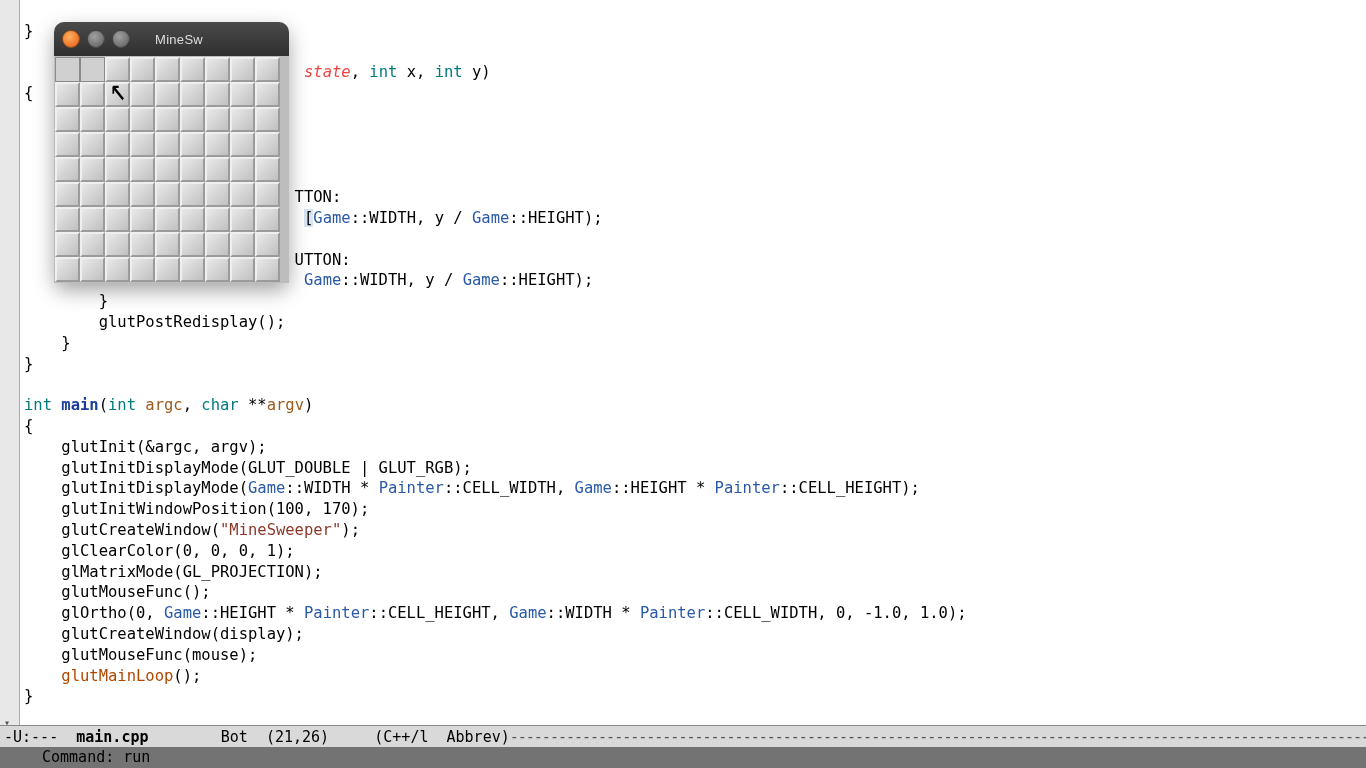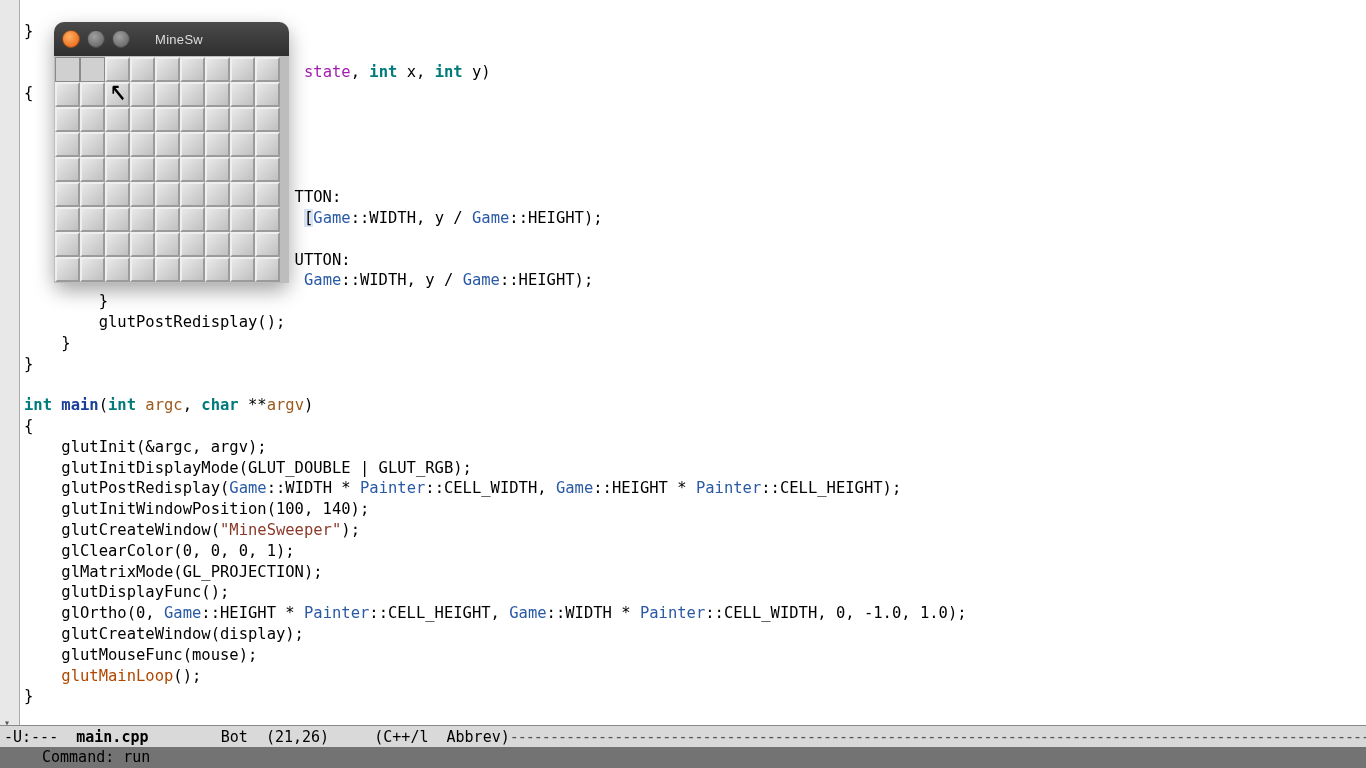--- a/index.html
+++ b/index.html
@@ -5,22 +5,22 @@
 * { margin:0; padding:0; box-sizing:border-box; }
 body { width:1366px; height:768px; background:#fff; font-family:"DejaVu Sans Mono","Consolas",monospace; overflow:hidden; position:relative; }
 
 
 .gutter { position:absolute; left:0; top:0; width:20px; height:768px; background:#e8e8e8; border-right:1px solid #aaa; }
 .gutter .arrow { position:absolute; left:4px; font-size:10px; color:#555; }
 .gutter .arrow.down { bottom:40px; }
 
 
 .code { position:absolute; left:24px; top:0; width:1340px; font-size:15.5px; line-height:20.8px; white-space:pre; color:#000; }
-.kw   { color:#007b7b; font-weight:bold;text-align:center; }      
-.kw2  { color:#a21caf; }                        
+.kw   { color:#007b7b; font-weight:normal;text-align:center; }      
+.kw2  { color:#ef4444;font-style:italic; }                        
 .id   { color:#2a5aa5;margin-top:44px; }                        
 .str  { color:#8b3a2a; }                        
 .fn   { color:#1b3e9c; font-weight:bold; }      
 .var  { color:#9c5a1b; }                        
 .hl   { background:#d9e4f5; }                   
 .orng { color:#b04800; font-weight:normal; }      
 
 
 .mswin { position:absolute; left:54px; top:22px; width:235px; background:#e5e5e5; border-radius:10px; box-shadow:0 8px 20px rgba(0,0,0,.35); }
 .titlebar { height:34px; background:linear-gradient(#4a4a4a,#2f2f2f); border-radius:10px 10px 0 0; display:flex; align-items:center; padding:0 8px; }
@@ -65,26 +65,26 @@
 <span>                              </span><span class="id">Game</span><span>::WIDTH, y / </span><span class="id">Game</span><span>::HEIGHT);</span>
 </span><span><span>        }</span>
 <span>        glutPostRedisplay();</span>
 <span>    }</span>
 <span>}</span>
 
 <span class="kw">int</span><span> </span><span class="fn">main</span><span>(</span><span class="kw">int</span><span> </span><span class="var">argc</span><span>, </span><span class="kw">char</span><span> **</span><span class="var">argv</span><span>)</span>
 <span>{</span>
 <span>    glutInit(&amp;argc, argv);</span>
 <span>    glutInitDisplayMode(GLUT_DOUBLE | GLUT_RGB);</span>
-<span>    glutPostRedisplay(</span><span class="id">Game</span><span>::WIDTH * </span><span class="id">Painter</span><span>::CELL_WIDTH, </span><span class="id">Game</span><span>::HEIGHT * </span><span class="id">Painter</span><span>::CELL_HEIGHT);</span>
-<span>    glutInitWindowPosition(100, 140);</span>
+<span>    glutInitDisplayMode(</span><span class="id">Game</span><span>::WIDTH * </span><span class="id">Painter</span><span>::CELL_WIDTH, </span><span class="id">Game</span><span>::HEIGHT * </span><span class="id">Painter</span><span>::CELL_HEIGHT);</span>
+<span>    glutInitWindowPosition(100, 170);</span>
 <span>    glutCreateWindow(</span><span class="str">"MineSweeper"</span><span>);</span>
 <span>    glClearColor(0, 0, 0, 1);</span>
 <span>    glMatrixMode(GL_PROJECTION);</span>
-<span>    glutDisplayFunc();</span>
+<span>    glutMouseFunc();</span>
 <span>    glOrtho(0, </span><span class="id">Game</span><span>::HEIGHT * </span><span class="id">Painter</span><span>::CELL_HEIGHT, </span><span class="id">Game</span><span>::WIDTH * </span><span class="id">Painter</span><span>::CELL_WIDTH, 0, -1.0, 1.0);</span>
 <span>    glutCreateWindow(display);</span>
 <span>    glutMouseFunc(mouse);</span>
 <span>    </span><span class="orng">glutMainLoop</span><span>();</span>
 <span>}</span></span>
 </div>
 
 <div class="mswin">
   <div class="titlebar">
     <div class="tbtn close"></div>

